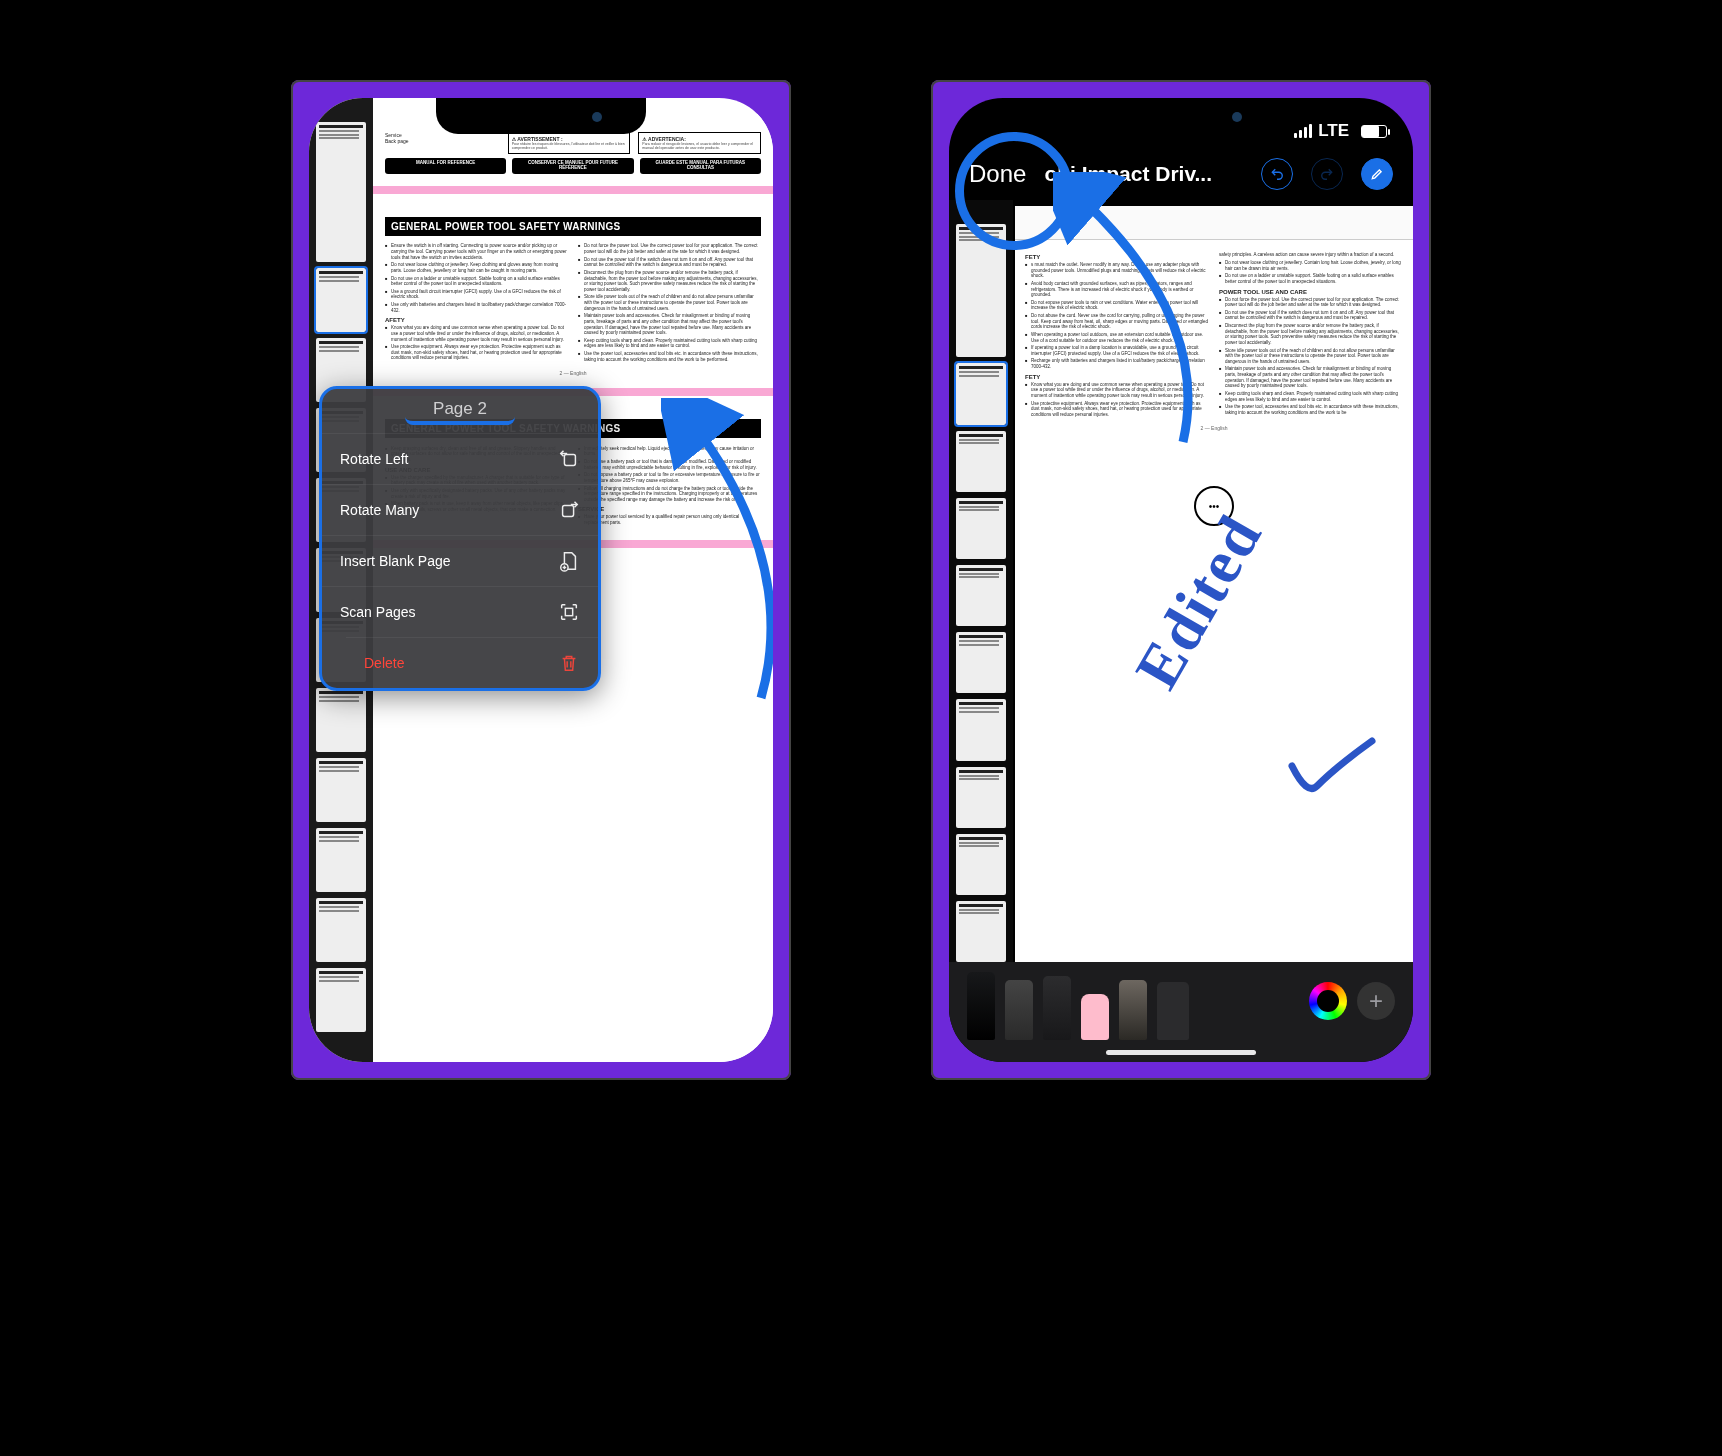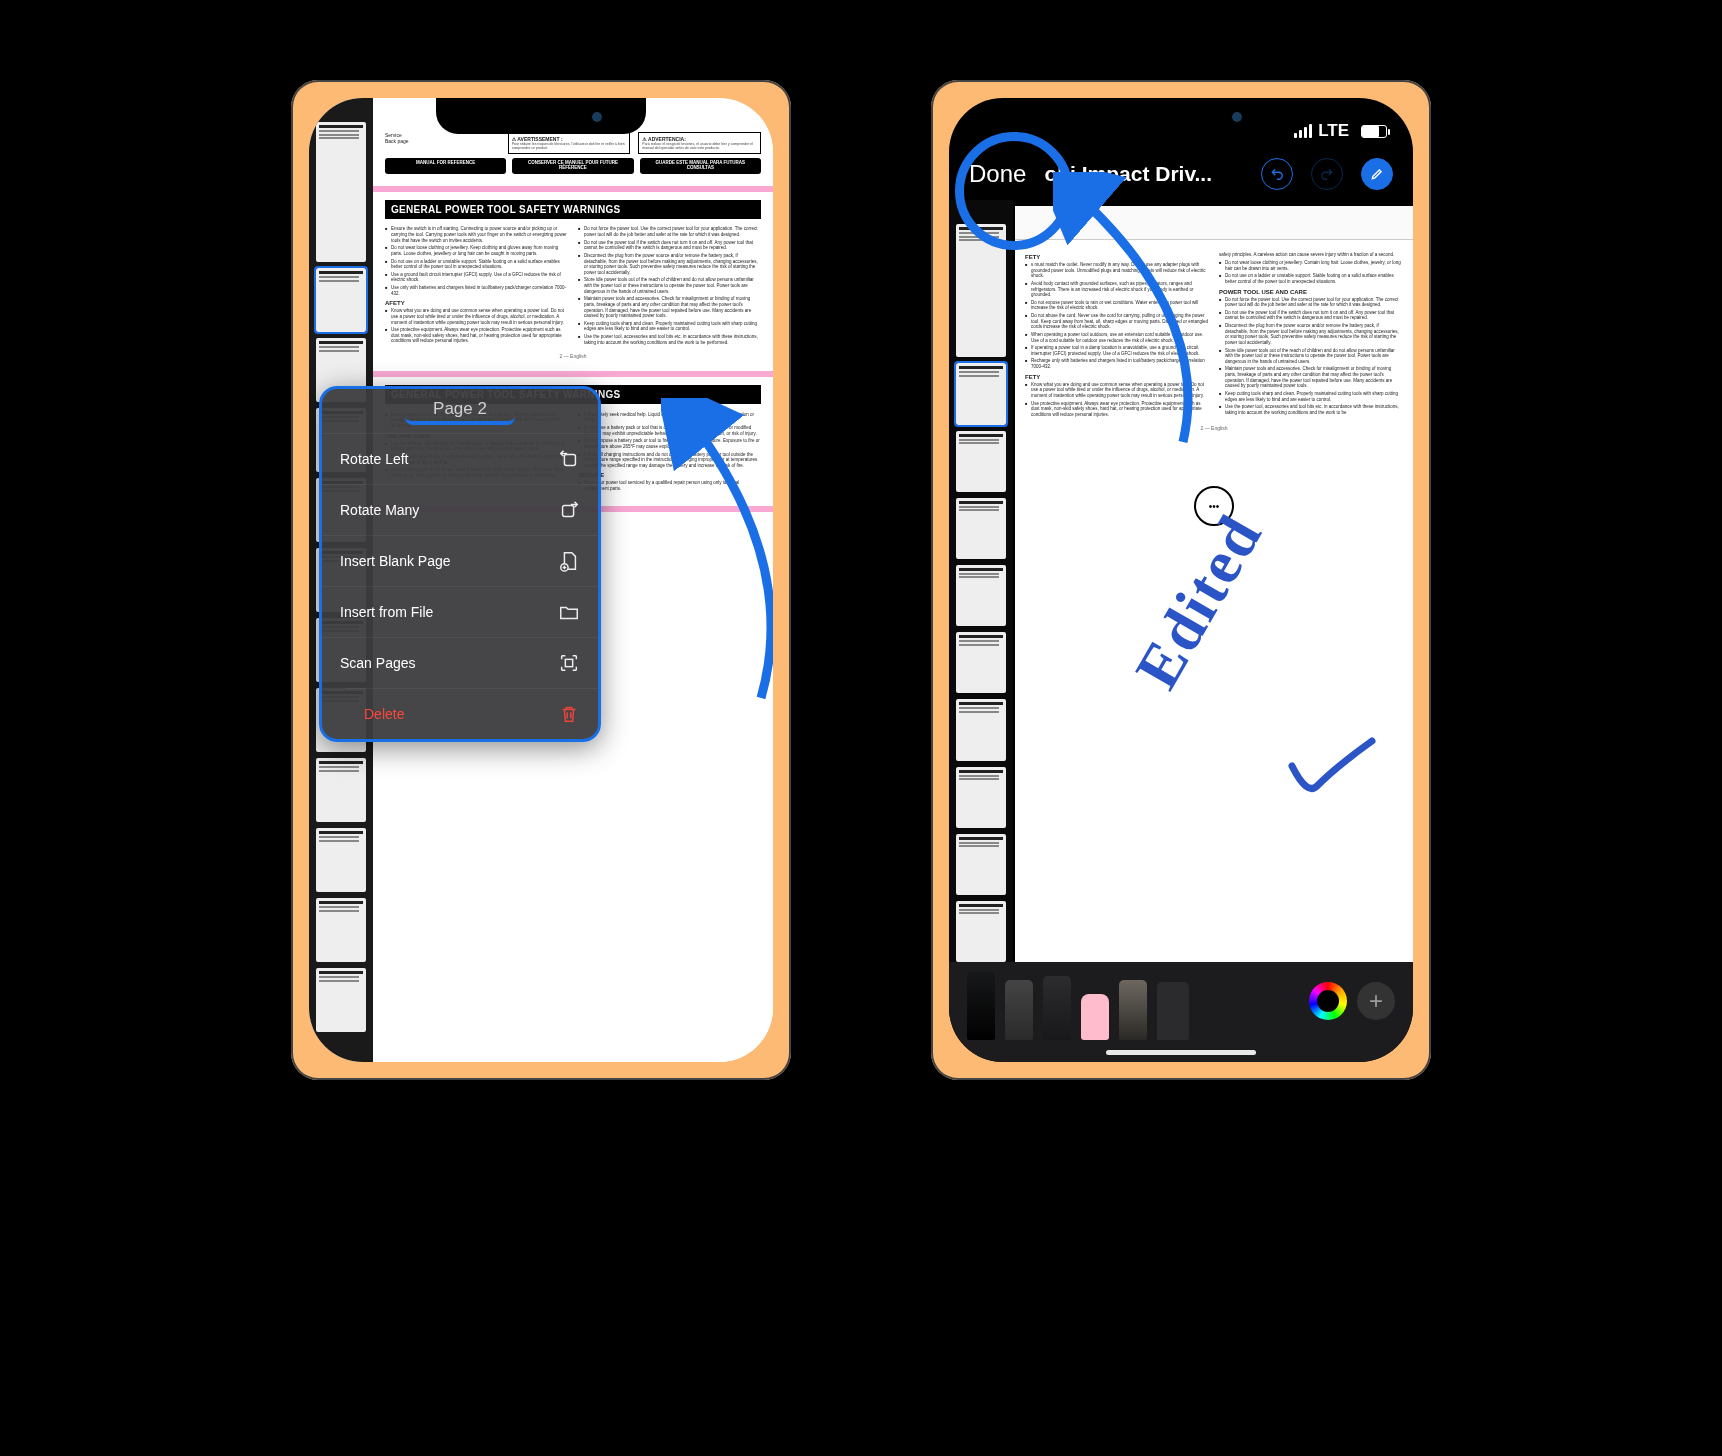--- a/index.html
+++ b/index.html
@@ -9,22 +9,22 @@
     height: 1456px;
     font-family: -apple-system, "Helvetica Neue", Arial, sans-serif;
     display: flex;
     gap: 140px;
     padding: 80px 90px;
     justify-content: center;
   }
   .phone {
     width: 500px;
     height: 1000px;
-    border-radius: 27px;
-    background: #fdba74;
+    border-radius: 8px;
+    background: #6d28d9;
     padding: 18px;
     position: relative;
     box-shadow: inset 0 0 0 2px #444;
   }
   .screen {
     background: #fff;
     width: 100%;
     height: 100%;
     border-radius: 54px;
     overflow: hidden;
@@ -73,22 +73,22 @@
   .thumb.big { height: 140px; }
   .doc-area {
     position: absolute;
     left: 64px; right: 0; top: 16px; bottom: 0;
     background: #fff;
     overflow: hidden;
     font-size: 5px;
     color: #222;
   }
   .page {
-    padding: 8px 12px 12px;
-    border-bottom: 6px solid #f9a8d4;
+    padding: 23px 12px 12px;
+    border-bottom: 8px solid #f9a8d4;
     position: relative;
   }
   .heading-bar {
     background: #000; color: #fff;
     font-size: 10px; font-weight: 700;
     padding: 4px 6px;
     letter-spacing: .3px;
   }
   .cols {
     display: flex; gap: 10px; margin-top: 6px;
@@ -421,26 +421,20 @@
               <path d="M18 3 L21 6 L18 9"></path>
               <path d="M21 6 H14"></path>
             </svg></span>
       </div>
       <div class="mitem">
         <span>Insert Blank Page</span>
         <span class="mi-icon"><svg viewBox="0 0 24 24" fill="none" stroke="#fff" stroke-width="1.6">
               <path d="M7 3h8l4 4v14H7z"></path>
               <circle cx="7" cy="19" r="4" fill="#3c3c3f"></circle>
               <path d="M7 17v4M5 19h4" stroke="#fff"></path>
-            </svg></span>
-      </div>
-      <div class="mitem">
-        <span>Insert from File</span>
-        <span class="mi-icon"><svg viewBox="0 0 24 24" fill="none" stroke="#fff" stroke-width="1.6">
-              <path d="M3 7h6l2 2h10v10H3z"></path>
             </svg></span>
       </div>
       <div class="mitem">
         <span>Scan Pages</span>
         <span class="mi-icon"><svg viewBox="0 0 24 24" fill="none" stroke="#fff" stroke-width="1.6">
               <path d="M4 4h4M4 4v4M20 4h-4M20 4v4M4 20h4M4 20v-4M20 20h-4M20 20v-4"></path>
               <rect x="8" y="8" width="8" height="8"></rect>
             </svg></span>
       </div>
       <div class="mitem destructive">

